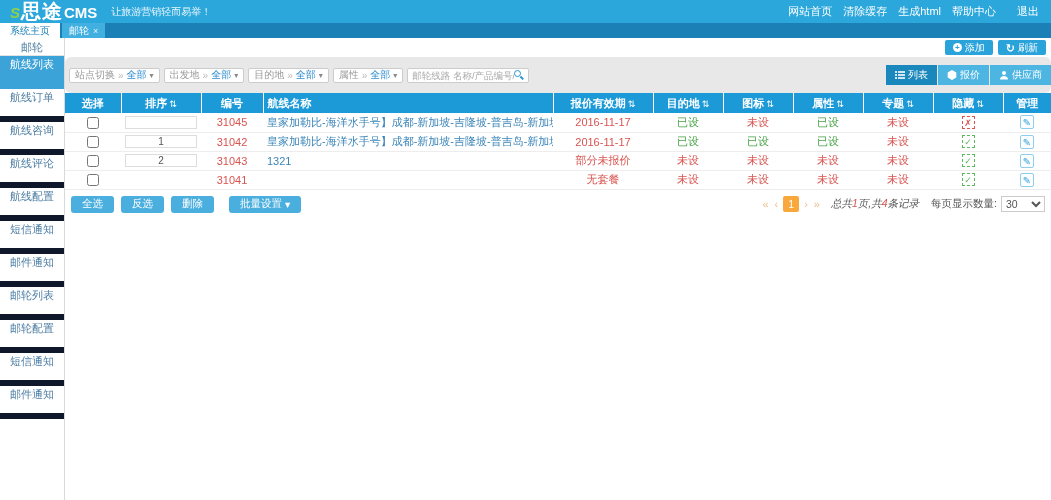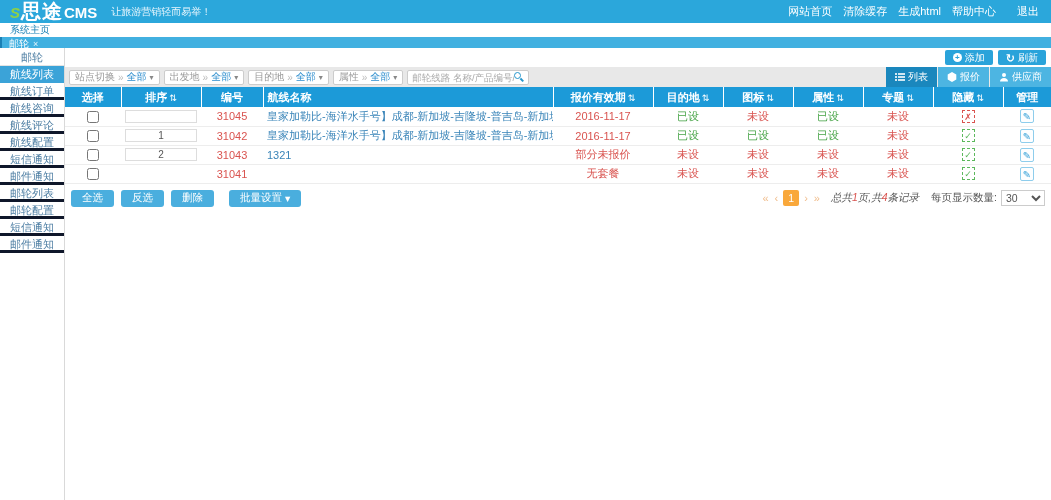--- a/index.html
+++ b/index.html
@@ -12,42 +12,42 @@
   .logo-s { color:#8fd145; font-weight:bold; font-size:15px; font-style:italic; margin-right:1px; }
   .logo-name { font-size:20px; font-weight:bold; letter-spacing:1px;text-align:right; }
   .logo-cms { font-size:15px; margin-left:1px;font-weight:bold; }
   .slogan { font-size:10px; color:#e8f6fd; margin-left:14px; }
   .hd-spacer { flex:1; }
   .hd-links { display:flex; gap:11px; margin-right:12px; font-size:11px; }
   .hd-links span { cursor:pointer; }
   .hd-links span:last-child { margin-left:10px; }
 
   
-  .tab-strip { height:25px; background:#1a80b5; display:flex; align-items:stretch; font-size:10px;flex-direction:column; }
+  .tab-strip { height:15px; background:#1a80b5; display:flex; align-items:stretch; font-size:10px; }
   .tab-home { background:#fff; color:#1a80b5; padding:0 10px; display:flex; align-items:center; cursor:pointer; }
   .tab-current { background:#41b0e0; color:#fff; margin-left:2px; padding:0 7px; display:flex; align-items:center; gap:4px; cursor:pointer; }
   .tab-close { font-size:9px; opacity:.85; cursor:pointer; }
 
   
   .main { display:flex; height:462px; }
   .sidebar { width:65px; border-right:1px solid #d9d9d9; background:#fff; flex:none; }
   .sb-title { height:18px; line-height:18px; text-align:center; font-size:11px; color:#4d7ea3; border-bottom:1px solid #e3e3e3; }
-  .sb-item { height:17px; line-height:17px; text-align:center; font-size:11px; color:#4d7ea3; border-bottom:3px solid #0f172a; cursor:pointer; white-space:nowrap; }
+  .sb-item { height:33px; line-height:17px; text-align:center; font-size:11px; color:#4d7ea3; border-bottom:6px solid #0f172a; cursor:pointer; white-space:nowrap; }
   .sb-item.active { background:#3ba3d8; color:#fff; border-bottom-color:#3ba3d8; }
   .content { flex:1; min-width:0; display:flex; flex-direction:column; }
 
   
   .action-row { height:19px; display:flex; justify-content:flex-end; align-items:center; gap:5px; padding-right:5px; background:#fff; }
   .btn-blue { background:#2aa3da; color:#fff; border:none; border-radius:2px; height:15px; padding:0 8px;
     font-size:10px; display:flex; align-items:center; gap:3px; cursor:pointer; font-family:inherit; }
   .circ-plus { width:9px; height:9px; border-radius:50%; background:#fff; color:#2aa3da; font-size:8px; line-height:9px; font-weight:bold; text-align:center; }
   .ref-ic { font-size:11px; font-weight:bold; line-height:10px; }
 
   
-  .filter-row { height:20px; background:#e8e8e8; display:flex; align-items:center; gap:4px; padding-left:4px; overflow:hidden; }
+  .filter-row { height:36px; background:#e8e8e8; display:flex; align-items:center; gap:4px; padding-left:4px; overflow:hidden;border-radius:6px; }
   .f-drop { background:#fff; border:1px solid #ccc; border-radius:2px; height:15px; display:flex; align-items:center; gap:3px;
     padding:0 5px; font-size:10px; color:#999; cursor:pointer; white-space:nowrap; }
   .f-sep { color:#bbb; }
   .f-val { color:#2e8ece; }
   .f-caret { color:#888; font-size:8px; }
   .f-search { background:#fff; border:1px solid #ccc; border-radius:2px; height:15px; width:122px; display:flex; align-items:center; padding:0 4px; }
   .f-search input { border:none; outline:none; flex:1; min-width:0; font-size:9.5px; color:#555; font-family:inherit; }
   .f-search input::placeholder { color:#aaa; }
   .mag { position:relative; width:10px; height:10px; flex:none; cursor:pointer; }
   .mag::before { content:''; position:absolute; top:0; left:0; width:5px; height:5px; border:1.5px solid #2596cc; border-radius:50%; }

